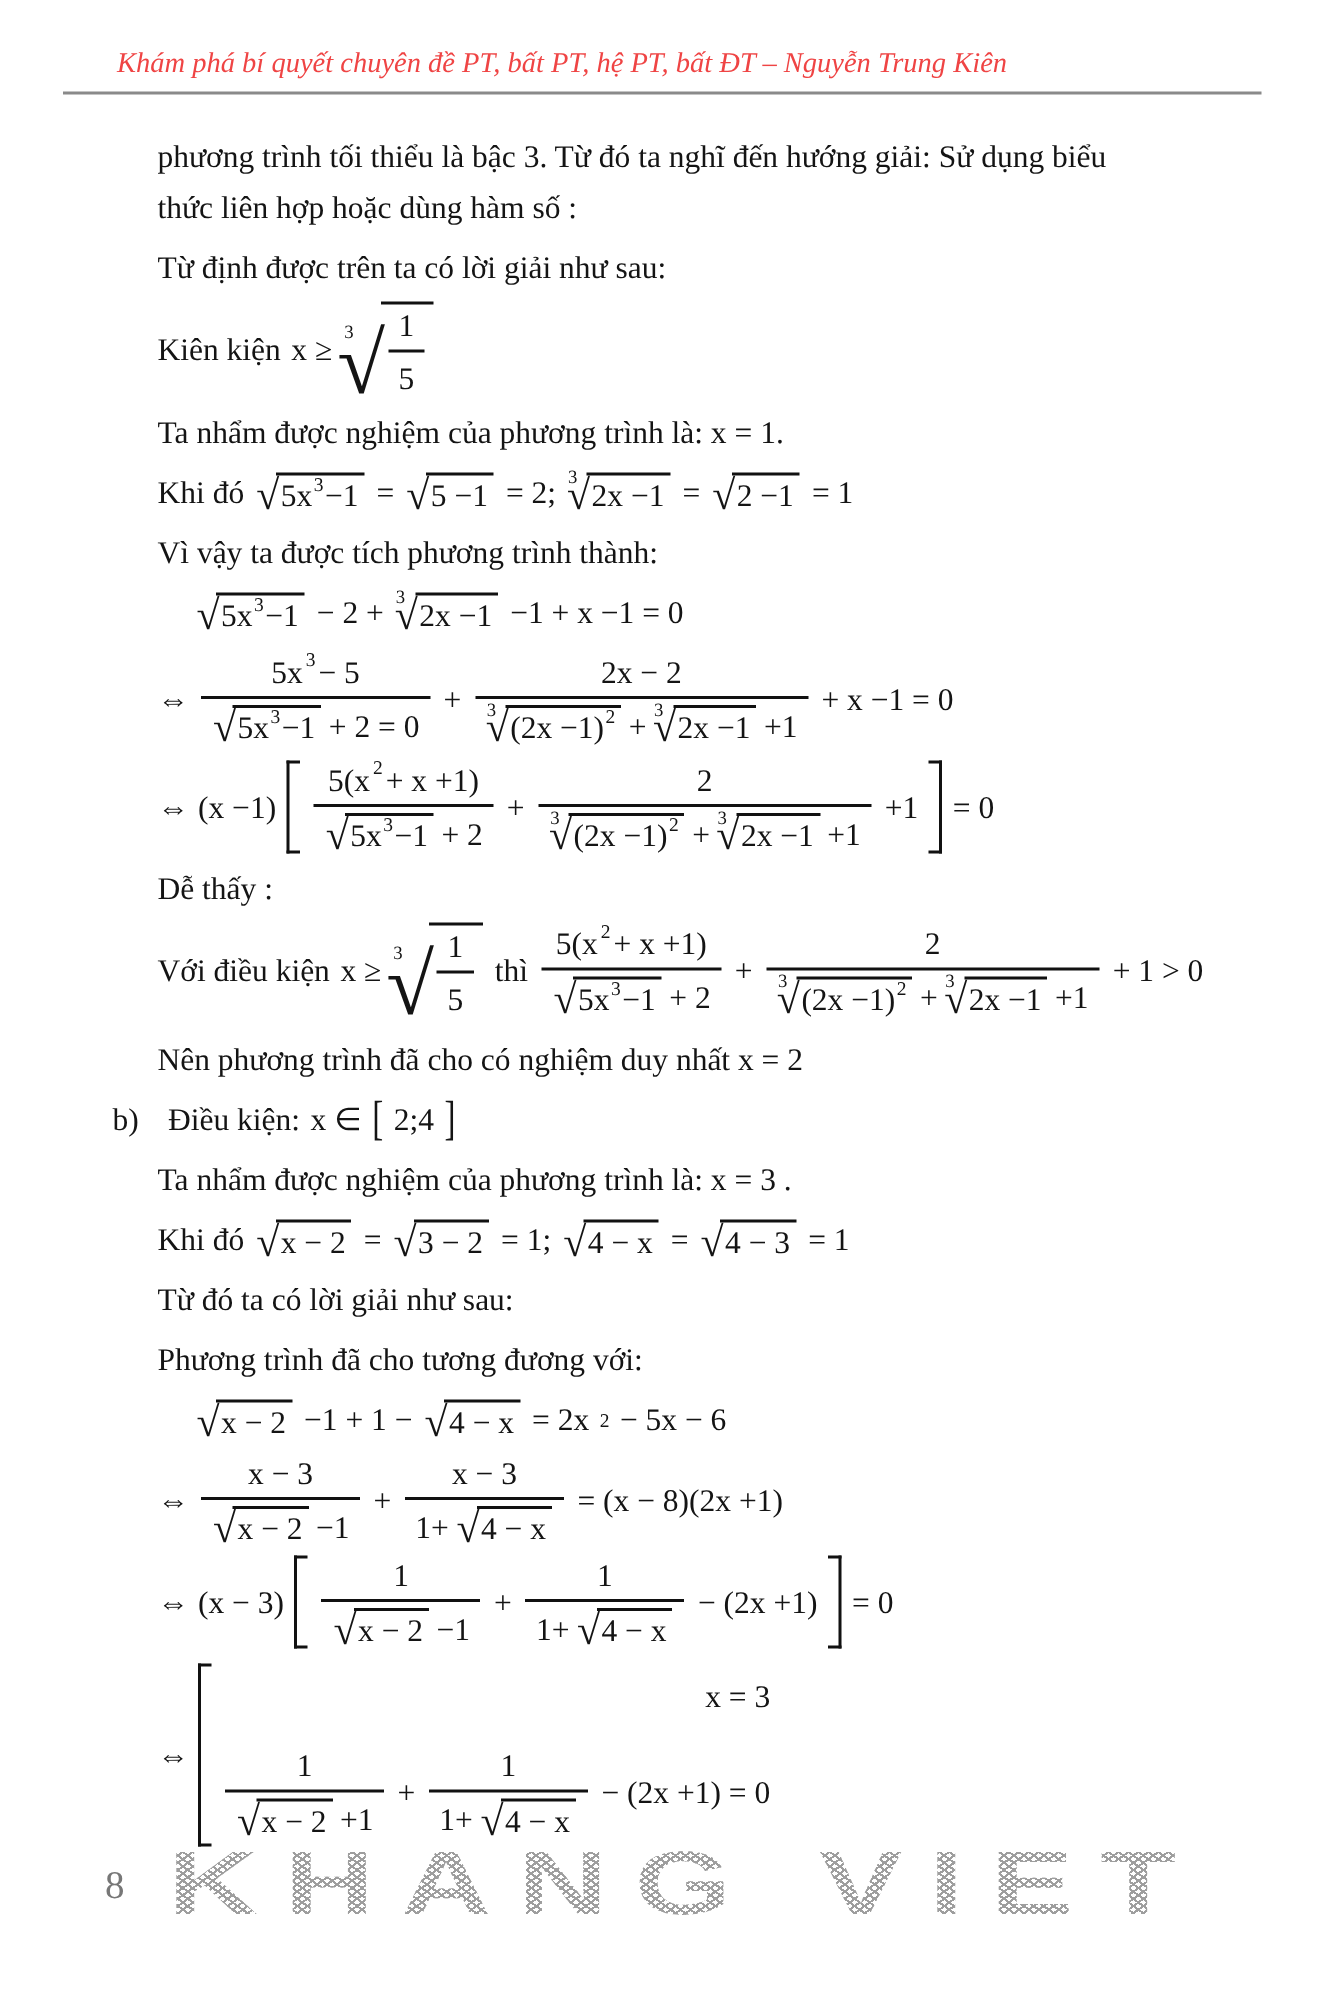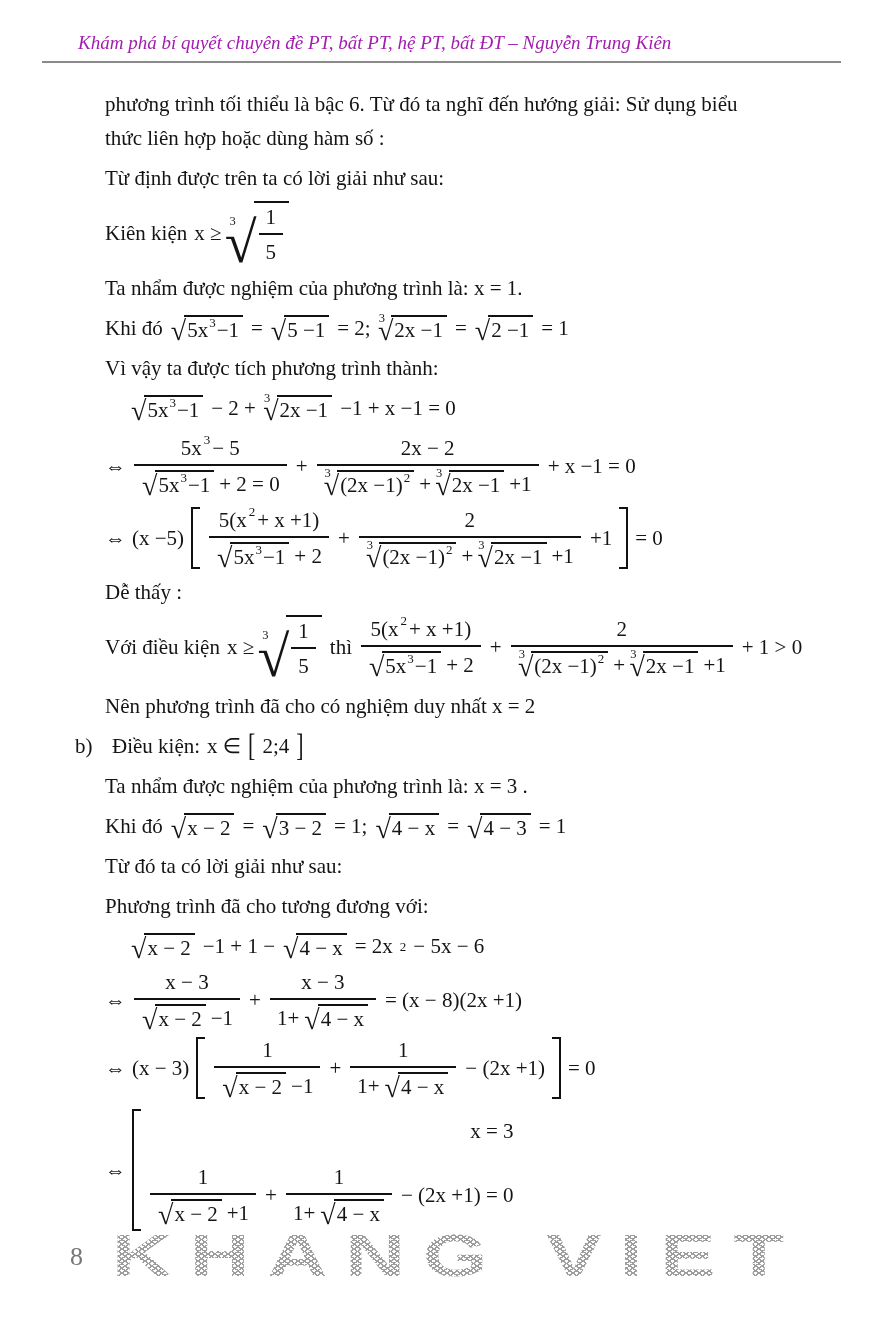--- a/index.html
+++ b/index.html
@@ -7,21 +7,21 @@
     width:883px;height:1342px;position:relative;overflow:hidden;
     background:#ffffff;color:#141414;
     font-family:"Liberation Serif", serif;
     font-size:21px;line-height:34px;
   }
   
   .header{
     margin:30px 42px 0 42px;
     padding:0 0 5px 36px;
     border-bottom:2px solid #8a8a8a;
-    font-style:italic;color:#a21caf;font-size:19px;line-height:26px;
+    font-style:italic;color:#ef4444;font-size:19px;line-height:26px;
     font-family:"Liberation Serif", serif;
   }
   
   .para{margin:6px 60px 0 105px;}
   .indent-b{margin-left:75px;}
   .marker{display:inline-block;width:30px;}
   
   .eq{display:flex;align-items:center;flex-wrap:nowrap;margin:6px 0 0 105px;gap:7px;white-space:nowrap;}
   .eq.ind{margin-left:130px;}
   .eq.big{margin-top:10px;}
@@ -63,21 +63,21 @@
   }
   .arrow{letter-spacing:-1px;}
 </style>
 </head>
 <body>
 
 <div class="header">
   <span>Khám phá bí quyết chuyên đề PT, bất PT, hệ PT, bất ĐT – Nguyễn Trung Kiên</span>
 </div>
 
-<div class="para" style="margin-top:24px"><span>phương trình tối thiểu là bậc 6. Từ đó ta nghĩ đến hướng giải: Sử dụng biểu</span></div>
+<div class="para" style="margin-top:24px"><span>phương trình tối thiểu là bậc 3. Từ đó ta nghĩ đến hướng giải: Sử dụng biểu</span></div>
 <div class="para" style="margin-top:0"><span>thức liên hợp hoặc dùng hàm số :</span></div>
 <div class="para"><span>Từ định được trên ta có lời giải như sau:</span></div>
 
 <div class="eq">
   <span>Kiên kiện</span>
   <span>x ≥</span>
   <span class="rad tall">
     <span class="idx">3</span>
     <span class="sign">√</span>
     <span class="bod">
@@ -195,21 +195,21 @@
           </span>
         </span>
       <span>+1</span>
     </span>
   </span>
   <span>+ x −1 = 0</span>
 </div>
 
 <div class="eq big">
   <span class="arrow">⇔</span>
-  <span>(x −5)</span>
+  <span>(x −1)</span>
   <span class="grp">
     <span class="br l"></span>
     <span class="frac">
       <span class="num">
           <span>5(x</span>
           <sup class="exp">2</sup>
           <span>+ x +1)</span>
         </span>
       <span class="den">
         <span class="rad">

